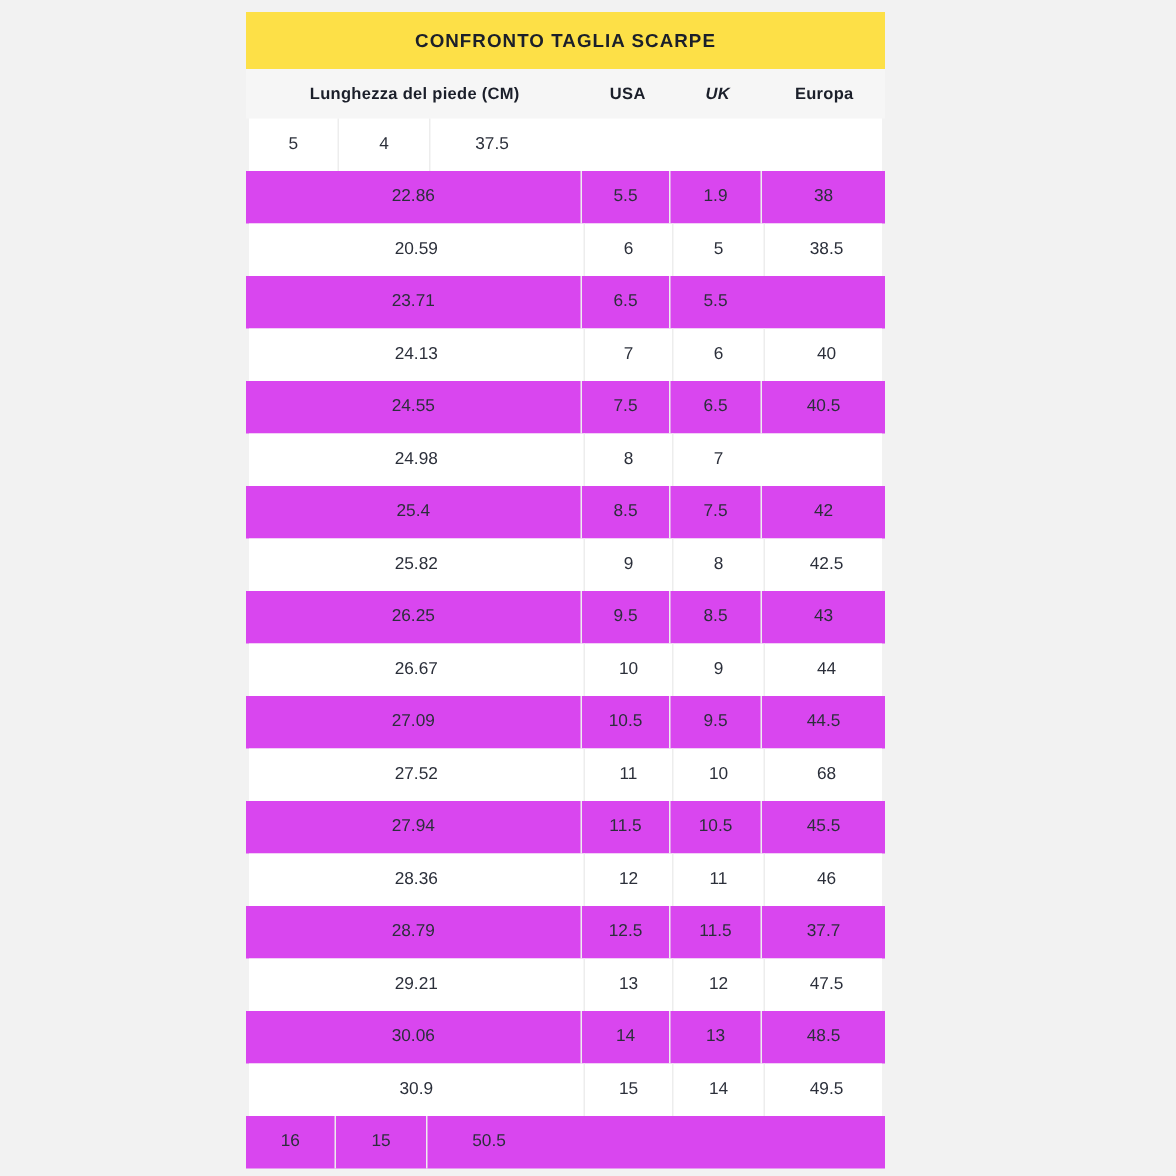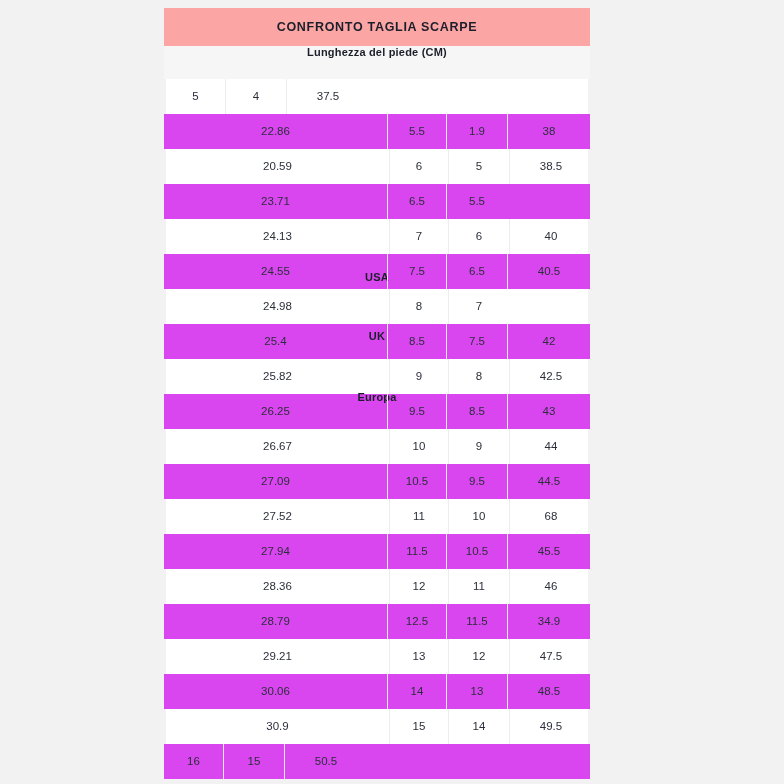--- a/index.html
+++ b/index.html
@@ -25,38 +25,37 @@
   
   .size-table {
     position: absolute;
     left: 164px;
     top: 8px;
     width: 426px;
   }
 
   
   .table-title {
-    background: #fca5a5;
+    background: #fde047;
     color: #1b1f2a;
     font-size: 12.5px;
     font-weight: bold;
     letter-spacing: 0.7px;
     text-align: center;
     height: 38px;
     line-height: 38px;
     box-sizing: border-box;
   }
 
   
   .table-head {
     display: flex;
     background: #f6f6f6;
     height: 33px;
     align-items: center;
-    flex-direction: column;
   }
   .table-head .cell {
     color: #1b1f2a;
     font-size: 11px;
     font-weight: bold;
     text-align: center;
     letter-spacing: 0.2px;
   }
 
   
@@ -91,21 +90,21 @@
 
   
   .c-len    { width: 223px; flex: 0 0 223px; }
   .c-usa    { width: 59px;  flex: 0 0 59px;  }
   .c-uk     { width: 61px;  flex: 0 0 61px;  }
   .c-eu     { width: 83px;  flex: 0 0 83px;  }
 
   
   .table-head .c-len { width: 225px; flex: 0 0 225px; }
   .table-head .c-usa { width: 59px;  flex: 0 0 59px; }
-  .table-head .c-uk  { width: 61px;  flex: 0 0 61px; }
+  .table-head .c-uk  { width: 61px;  flex: 0 0 61px; font-style: italic; }
   .table-head .c-eu  { width: 81px;  flex: 0 0 81px; }
 </style>
 </head>
 <body>
 
 <div class="page">
 
   <div class="size-table">
 
     <div class="table-title">CONFRONTO TAGLIA SCARPE</div>
@@ -202,21 +201,21 @@
         <div class="row odd">
           <div class="cell c-len">28.36</div>
           <div class="cell c-usa">12</div>
           <div class="cell c-uk">11</div>
           <div class="cell c-eu">46</div>
         </div>
         <div class="row even">
           <div class="cell c-len">28.79</div>
           <div class="cell c-usa">12.5</div>
           <div class="cell c-uk">11.5</div>
-          <div class="cell c-eu">34.9</div>
+          <div class="cell c-eu">37.7</div>
         </div>
         <div class="row odd">
           <div class="cell c-len">29.21</div>
           <div class="cell c-usa">13</div>
           <div class="cell c-uk">12</div>
           <div class="cell c-eu">47.5</div>
         </div>
         <div class="row even">
           <div class="cell c-len">30.06</div>
           <div class="cell c-usa">14</div>

